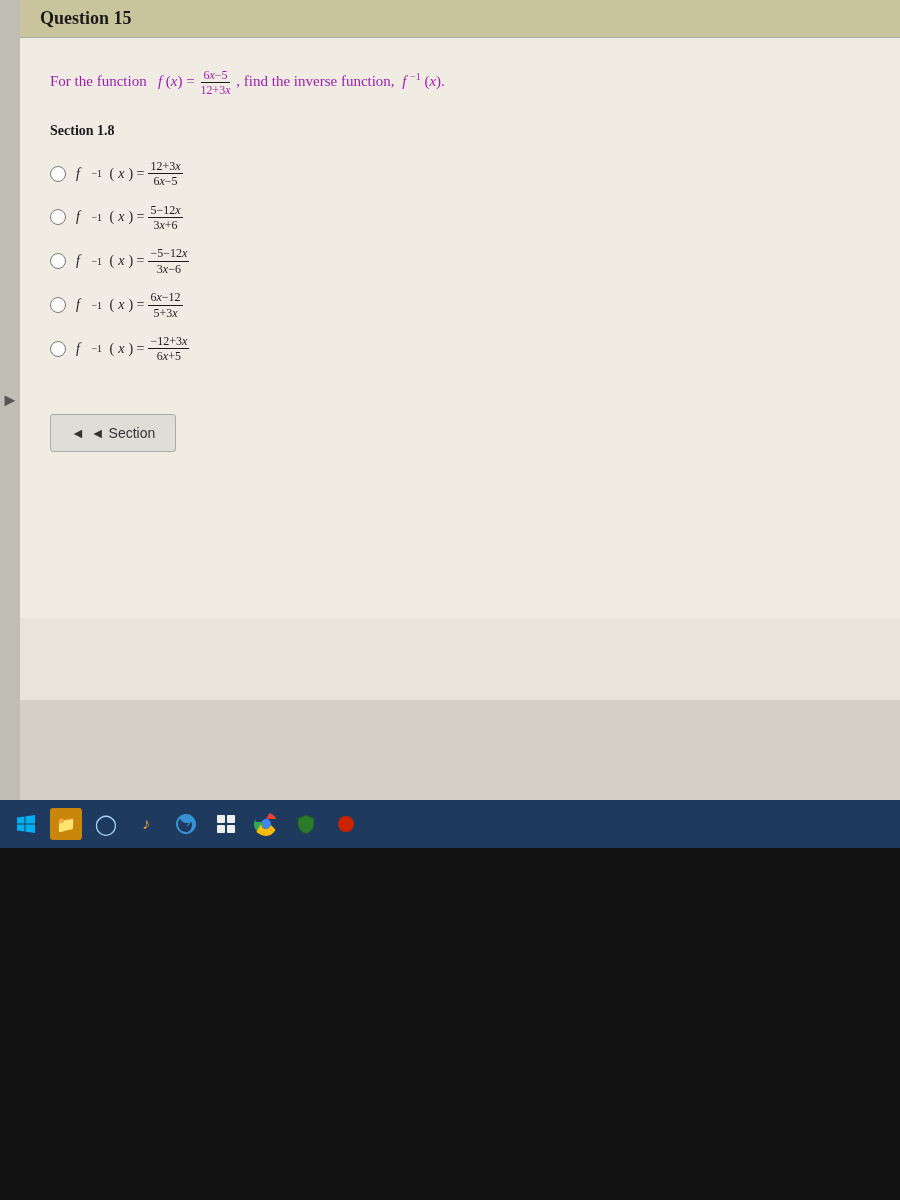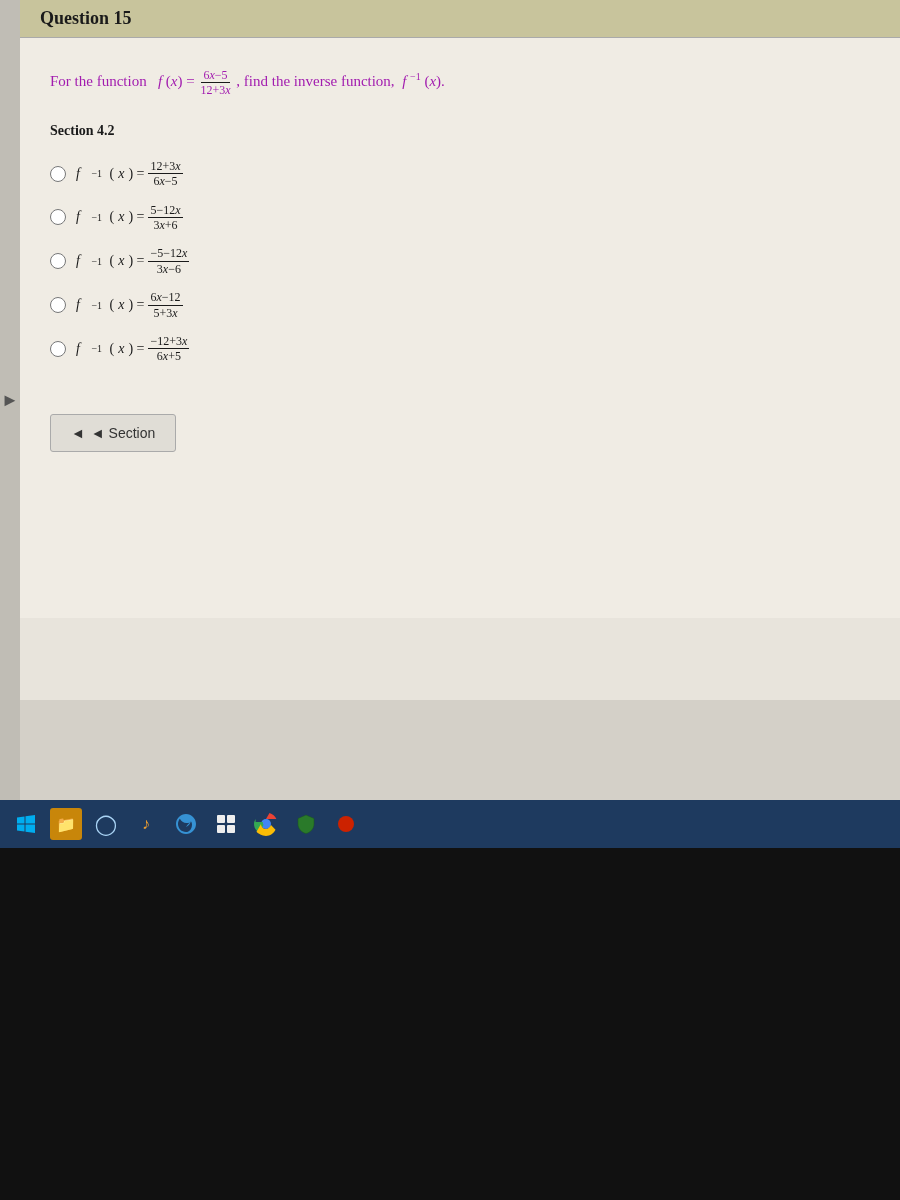--- a/index.html
+++ b/index.html
@@ -231,21 +231,21 @@
           <i>f</i> (<i>x</i>) =
           <span class="fraction">
             <span class="numer">6<i>x</i>−5</span>
             <span class="denom">12+3<i>x</i></span>
           </span>
           , find the inverse function, &nbsp;<i>f</i>&nbsp;<span class="sup">−1</span>&nbsp;(<i>x</i>).
         </span>
       </div>
 
       
-      <div class="section-label">Section 4.2</div>
+      <div class="section-label">Section 1.8</div>
 
       
       <div class="options-container">
 
         <div class="option-row">
           <input type="radio" name="answer" id="opt1" style="">
           <label for="opt1">
             <span class="math-expr">
               <i>f</i>&nbsp;<span class="sup">−1</span>&nbsp;(<i>x</i>) =
               <span class="fraction">

